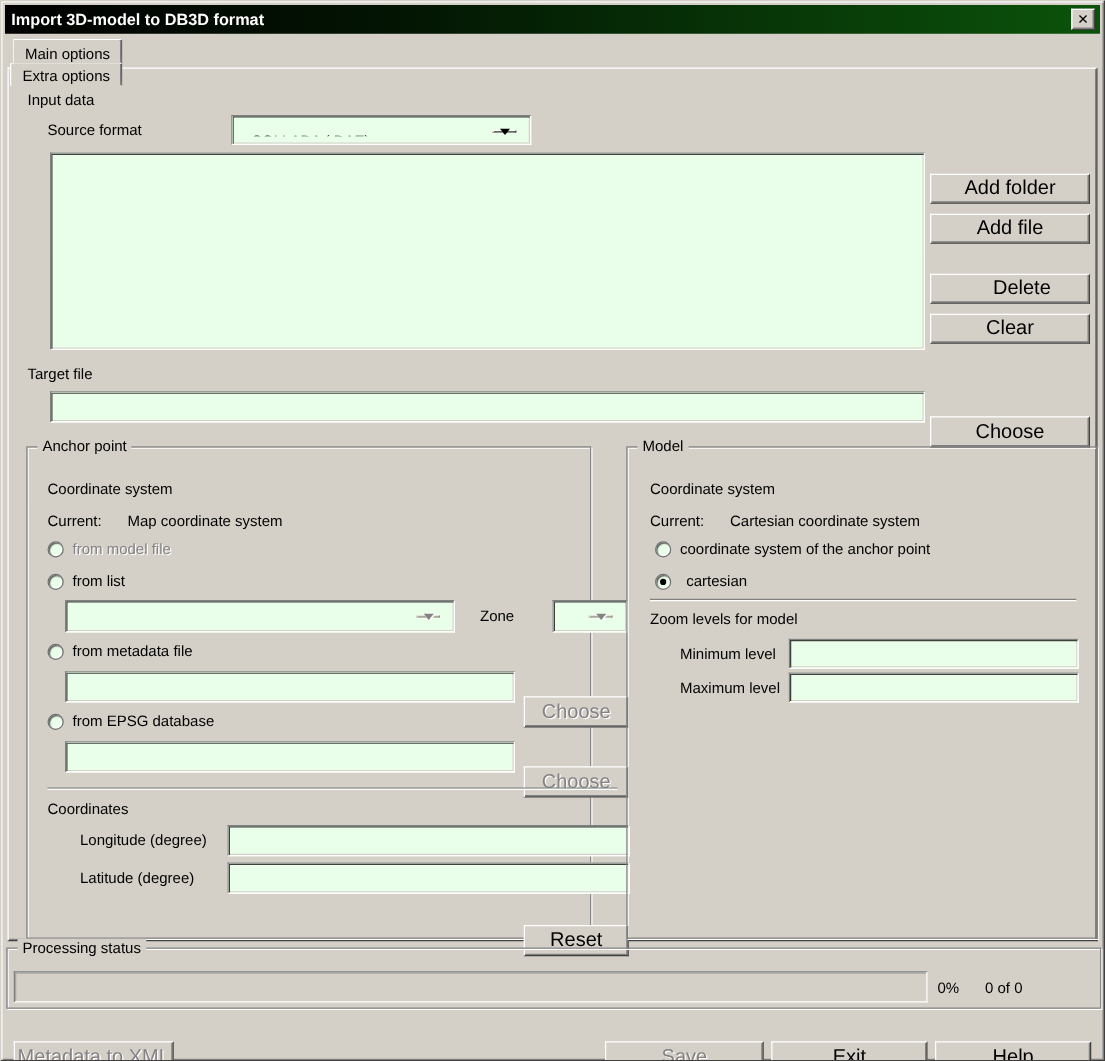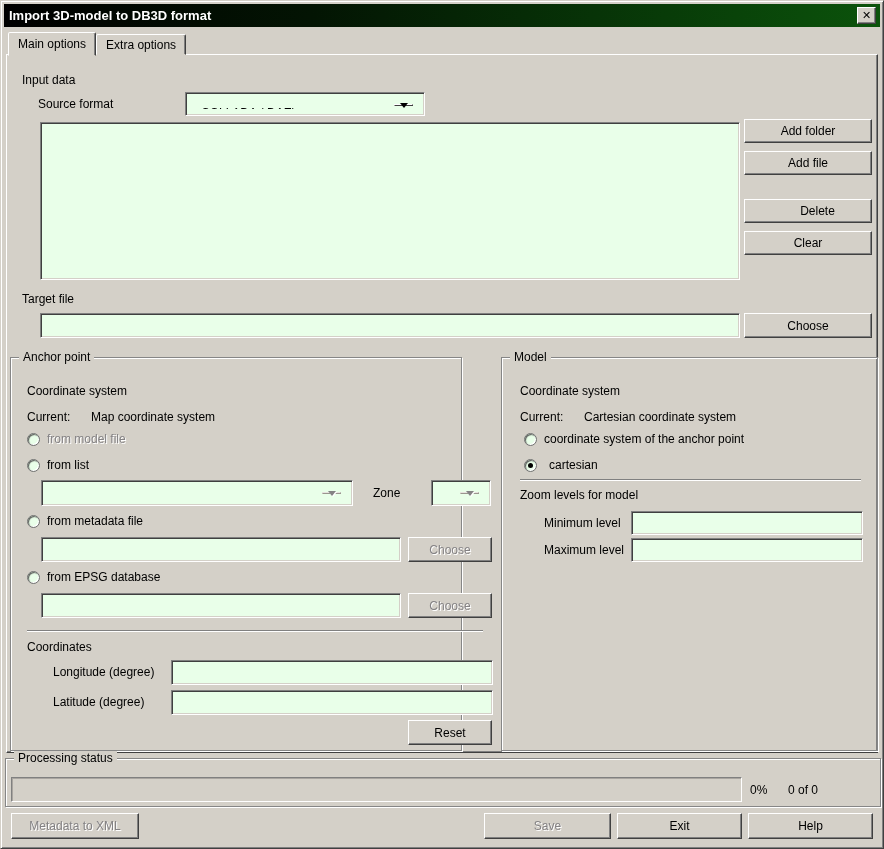--- a/index.html
+++ b/index.html
@@ -20,21 +20,21 @@
     color:#fff; font-weight:bold; font-size:13px;
   }
   .close-btn {
     position:absolute; right:4px; top:3px; width:19px; height:17px;
     background:#d4d0c8; border:1px solid; border-color:#fff #404040 #404040 #fff;
     box-shadow: inset -1px -1px 0 #808080;
     display:flex; align-items:center; justify-content:center;
     font-size:11px; font-weight:bold; color:#000; cursor:default;
   }
 
-  .tabbar { position:absolute; left:7px; top:30px; height:24px; display:flex; align-items:flex-end; z-index:3; }
+  .tabbar { position:absolute; left:7px; top:30px; height:24px; display:flex; align-items:flex-end; z-index:3;flex-direction:column; }
   .tab {
     background:#d4d0c8; height:21px; padding:3px 9px 0 9px; font-size:12px;
     border:1px solid; border-color:#fff #404040 transparent #fff;
     box-shadow: inset -1px 0 0 #808080;
     border-top-left-radius:2px; border-top-right-radius:2px; cursor:default; white-space:nowrap;
   }
   .tab.active { height:24px; padding-top:4px; margin-bottom:-1px; z-index:4; position:relative; }
 
   .tabpage {
     position:absolute; left:5px; top:53px; width:872px; height:699px;
@@ -42,21 +42,21 @@
     box-shadow: inset -1px -1px 0 #808080, inset 1px 1px 0 #d4d0c8;
   }
 
   .lbl { position:absolute; white-space:nowrap; font-size:12px; cursor:default; }
 
   .btn {
     position:absolute; background:#d4d0c8;
     border:1px solid; border-color:#fff #404040 #404040 #fff;
     box-shadow: inset -1px -1px 0 #808080;
     display:flex; align-items:center; justify-content:center;
-    font-size:12px; font-family:inherit; cursor:default; white-space:nowrap;
+    font-size:16px; font-family:inherit; cursor:default; white-space:nowrap;margin-top:20px;
   }
   .btn.disabled { color:#848284; text-shadow:1px 1px 0 #fff; }
 
   .field {
     position:absolute; background:#e9ffe9;
     border:1px solid; border-color:#808080 #fff #fff #808080;
     box-shadow: inset 1px 1px 0 #404040, inset -1px -1px 0 #d4d0c8;
     font-size:12px; font-family:inherit; padding:2px 5px; outline:none; color:#000;
   }
   .listbox { overflow:auto; }
@@ -137,21 +137,21 @@
 
     <button class="btn" style="left:737px; top:64px; width:128px; height:24px;">Add folder</button>
     <button class="btn" style="left:737px; top:96px; width:128px; height:24px;">Add file</button>
     <button class="btn" style="left:737px; top:144px; width:128px; height:24px;padding-left:19px;">Delete</button>
     <button class="btn" style="left:737px; top:176px; width:128px; height:24px;">Clear</button>
 
     <div class="lbl" style="left:15px; top:237px;">Target file</div>
     <input class="field" style="left: 33px; top: 258px; width: 700px; height: 25px;" value="">
     <button class="btn" style="left:737px; top:258px; width:128px; height:25px;">Choose</button>
 
-    <div class="groupbox" style="left:3px; top:302px; width:452px; height:394px;">
+    <div class="groupbox" style="left:14px; top:302px; width:452px; height:394px;">
       <span class="legend">Anchor point</span>
 
       <div class="lbl" style="left:16px; top:26px;">Coordinate system</div>
       <div class="lbl" style="left:16px; top:52px;">Current:</div>
       <div class="lbl" style="left:80px; top:52px;">Map coordinate system</div>
 
       <div class="radio disabled" style="left:16px; top:74px;">
         <span class="circle"></span>
         <span>from model file</span>
       </div>

